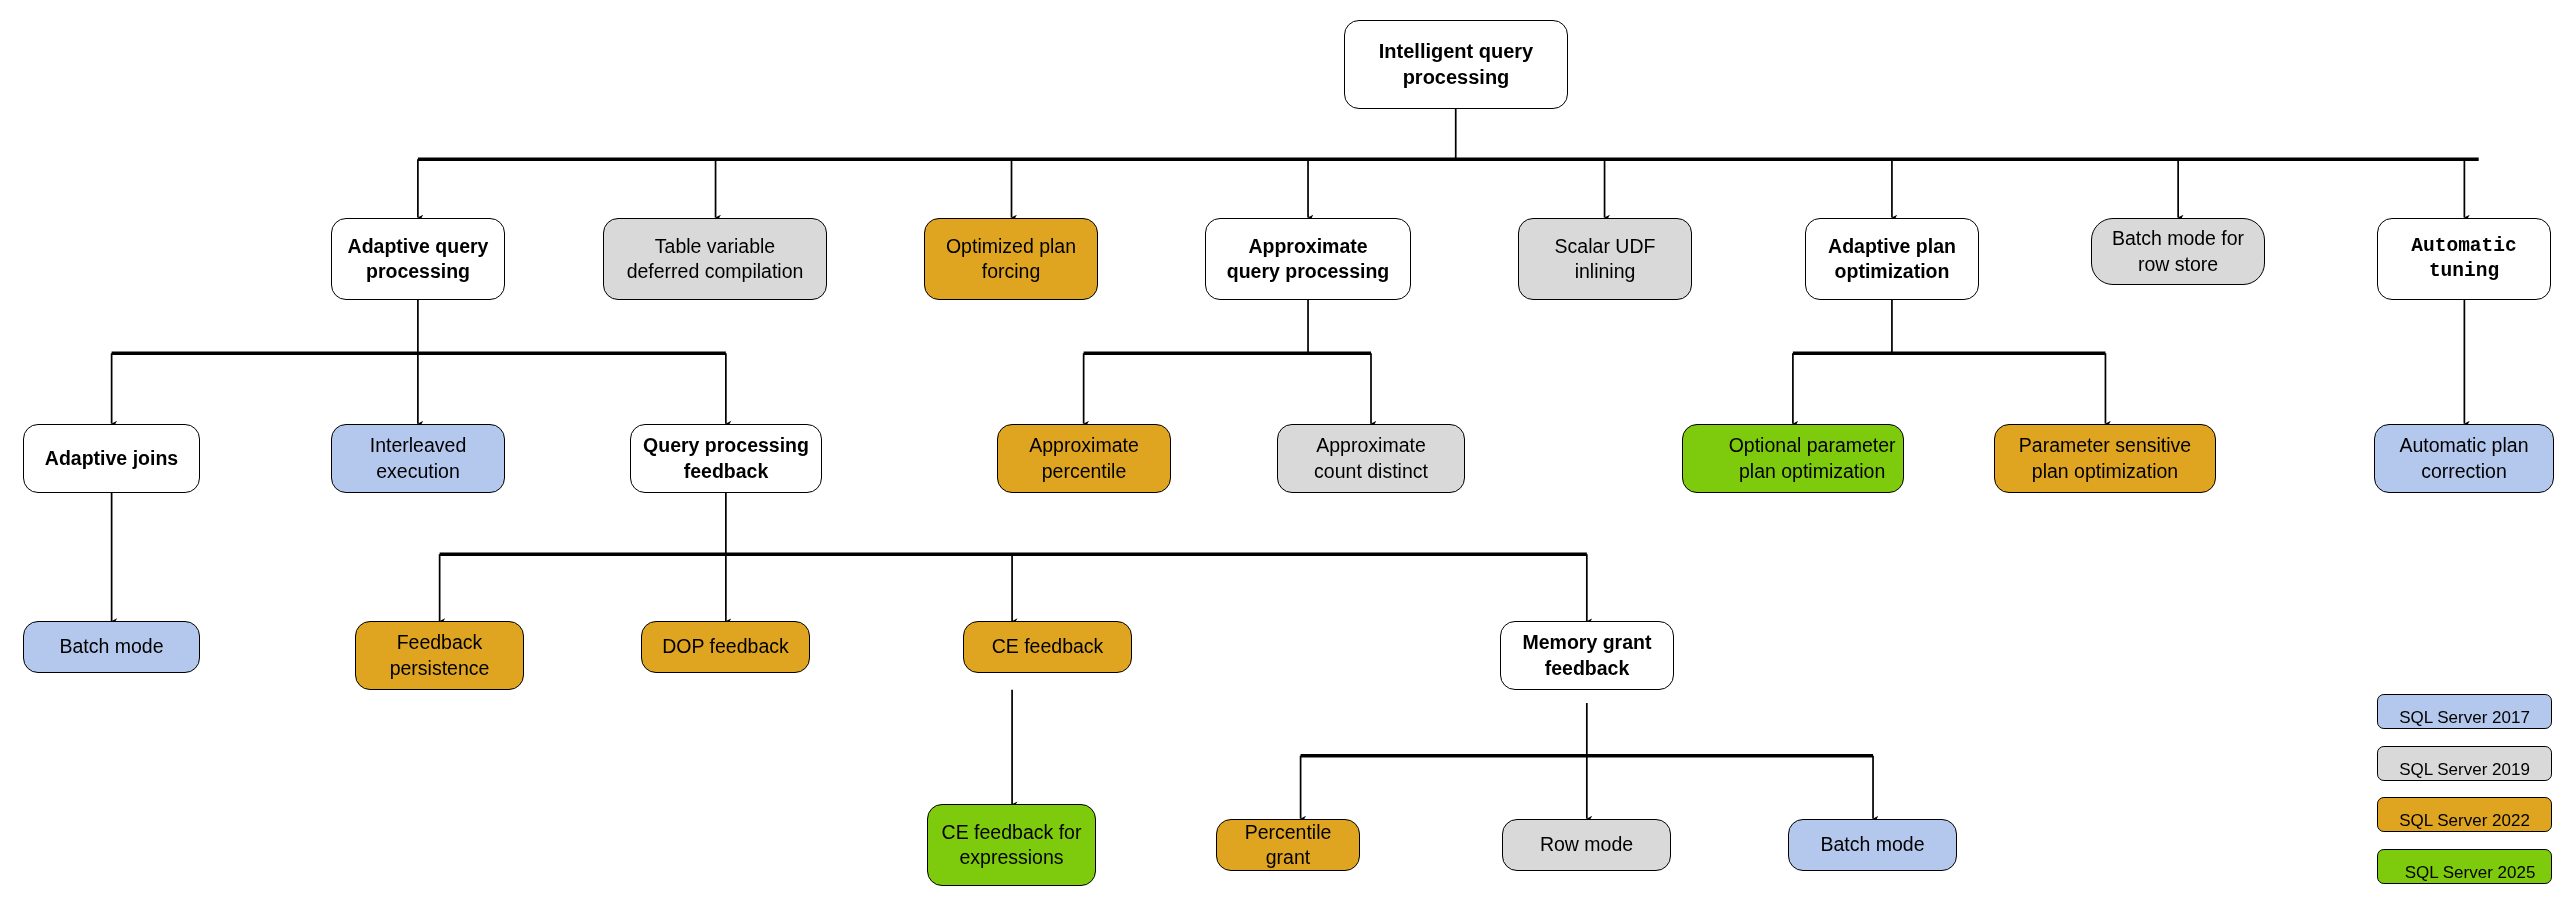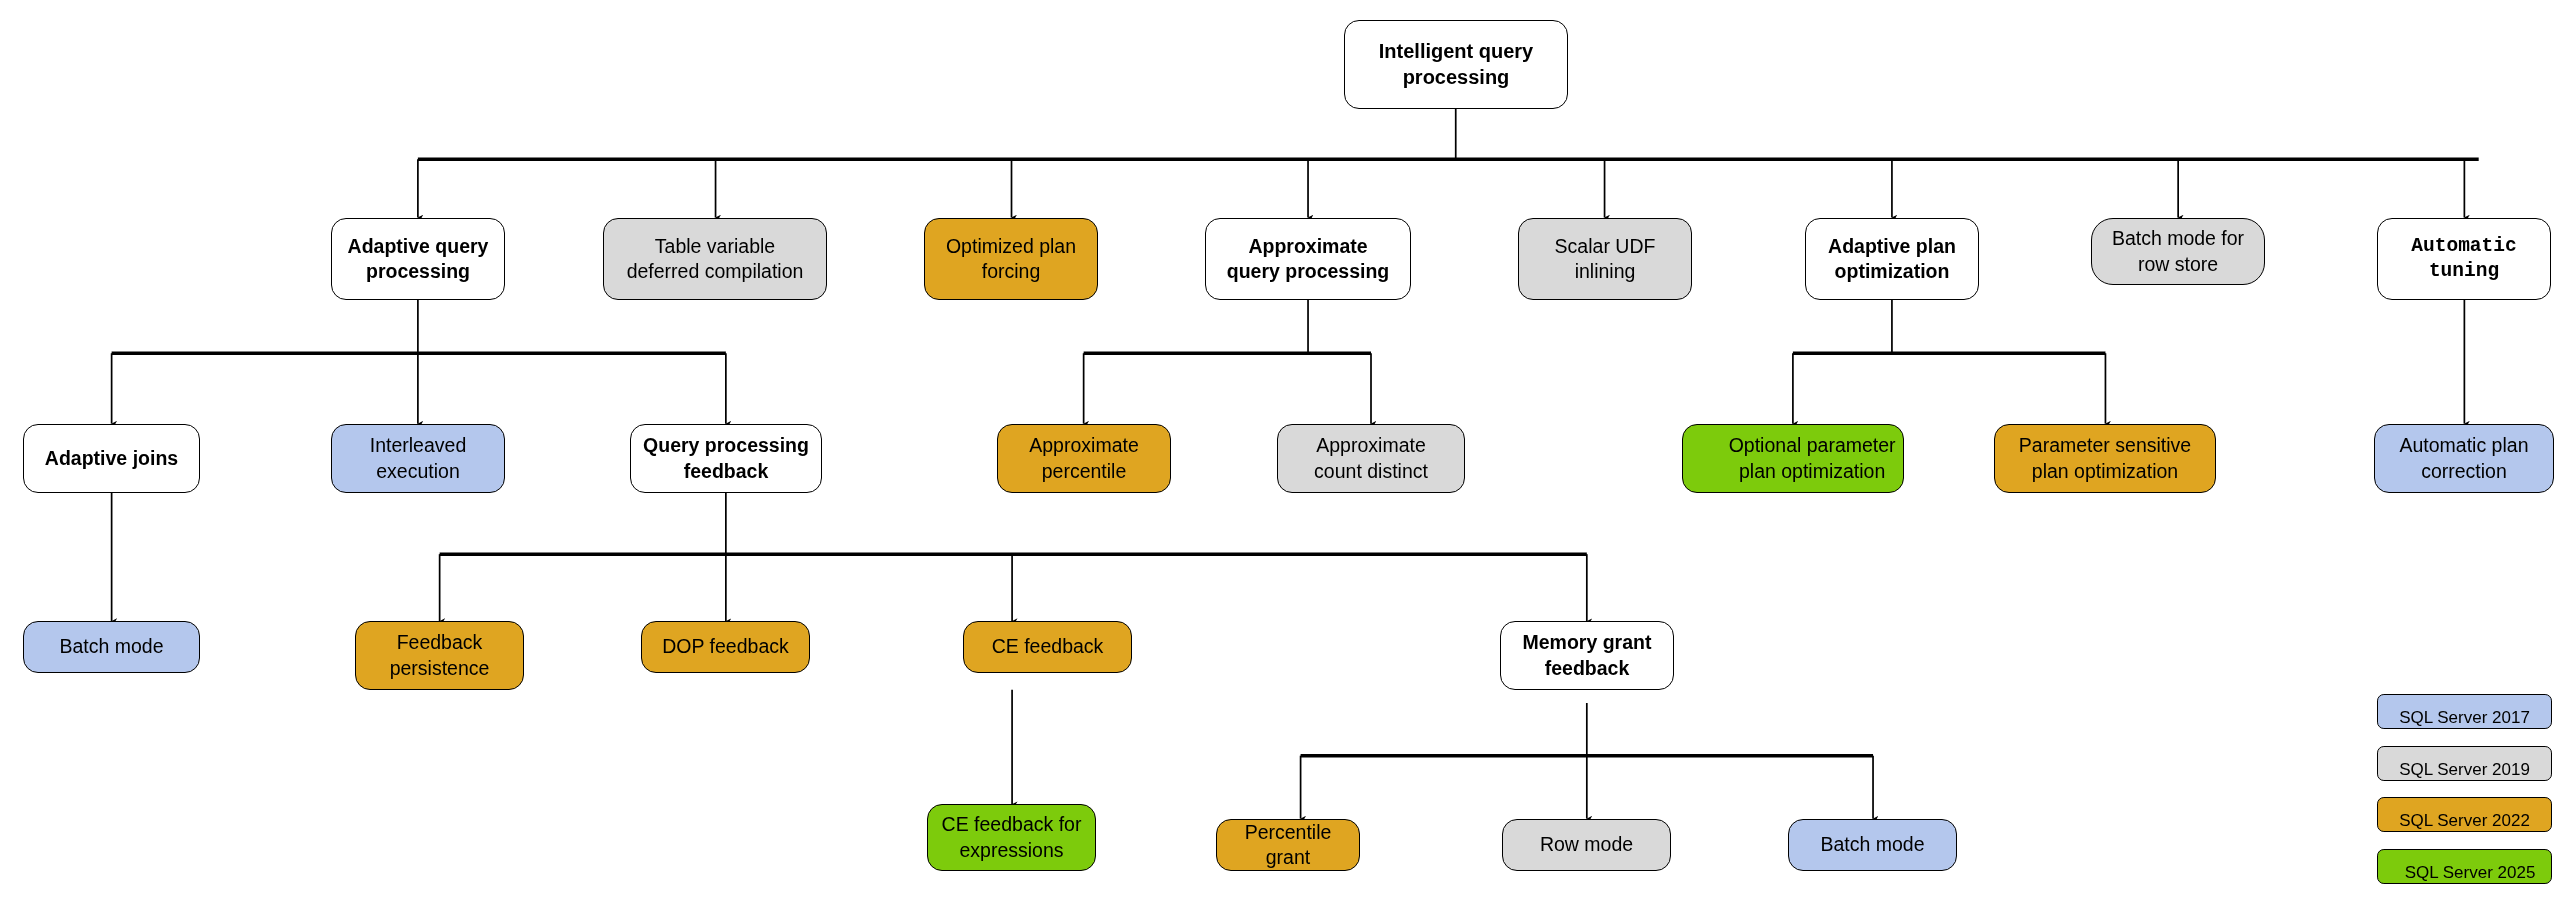--- a/index.html
+++ b/index.html
@@ -177,21 +177,21 @@
   <div class="node v-2022" style="left:355px; top:621px; width:169px; height:69px;">Feedback
 persistence</div>
 
   <div class="node v-2022" style="left:641px; top:621px; width:169px; height:52px;">DOP feedback</div>
 
   <div class="node v-2022" style="left:927px; top:621px; width:169px; height:52px;margin-left:36px;">CE feedback</div>
 
   <div class="node v-white" style="left:1500px; top:621px; width:174px; height:69px;">Memory grant
 feedback</div>
 
-  <div class="node v-2025" style="left:927px; top:804px; width:169px; height:67px;">CE feedback for
+  <div class="node v-2025" style="left:927px; top:804px; width:169px; height:82px;">CE feedback for
 expressions</div>
 
   <div class="node v-2022" style="left:1216px; top:819px; width:144px; height:52px;">Percentile grant</div>
 
   <div class="node v-2019" style="left:1502px; top:819px; width:169px; height:52px;">Row mode</div>
 
   <div class="node v-2017" style="left:1788px; top:819px; width:169px; height:52px;">Batch mode</div>
 
   <div class="legend-box" style="left:2377px; top:694px; width:175px; height:35px; background:#B4C7ED;">
     <span>SQL Server 2017</span>

